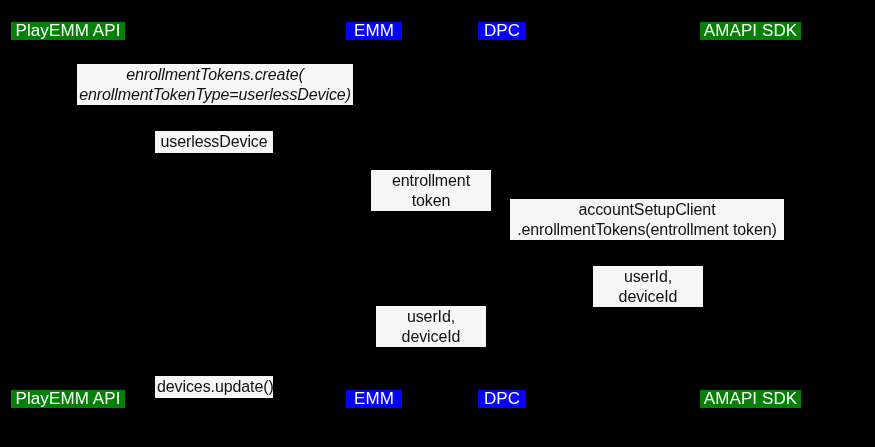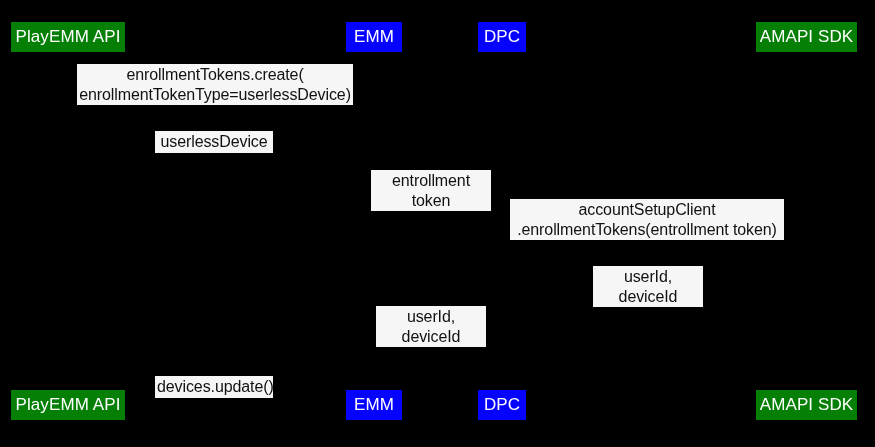--- a/index.html
+++ b/index.html
@@ -11,49 +11,49 @@
     position: relative;
     width: 875px;
     height: 447px;
     background: #000000;
     font-family: "Liberation Sans", sans-serif;
     overflow: hidden;
   }
   
   .actor {
     position: absolute;
-    height: 30px;
+    height: 18px;
     display: flex;
     align-items: center;
     justify-content: center;
     color: #ffffff;
     font-size: 17px;
     letter-spacing: 0.1px;
     box-sizing: border-box;
   }
   .row-top    { top: 22px; }
   .row-bottom { top: 390px; }
   .a-playemm { left: 11px;  width: 114px; }
   .a-emm     { left: 346px; width: 56px; }
   .a-dpc     { left: 478px; width: 48px; }
-  .a-amapi   { left: 756px; width: 101px; text-align: center; }
+  .a-amapi   { left: 700px; width: 101px; text-align: center; }
 
   
   .msg {
     position: absolute;
     color: #111111;
     font-size: 16px;
     line-height: 19.5px;
     text-align: center;
     white-space: pre-line;
     padding: 1px 2px;
     box-sizing: border-box;
     letter-spacing: -0.1px;
   }
-  .msg1 { left: 77px;  top: 64px;  width: 276px; }
+  .msg1 { left: 77px;  top: 64px;  width: 276px; font-style: italic; }
   .msg2 { left: 155px; top: 131px; width: 118px; }
   .msg3 { left: 371px; top: 170px; width: 120px; }
   .msg4 { left: 510px; top: 199px; width: 274px; }
   .msg5 { left: 593px; top: 266px; width: 110px; }
   .msg6 { left: 376px; top: 306px; width: 110px; }
   .msg7 { left: 155px; top: 343px; width: 118px; margin-top: 33px; }
 </style>
 </head>
 <body>
 

